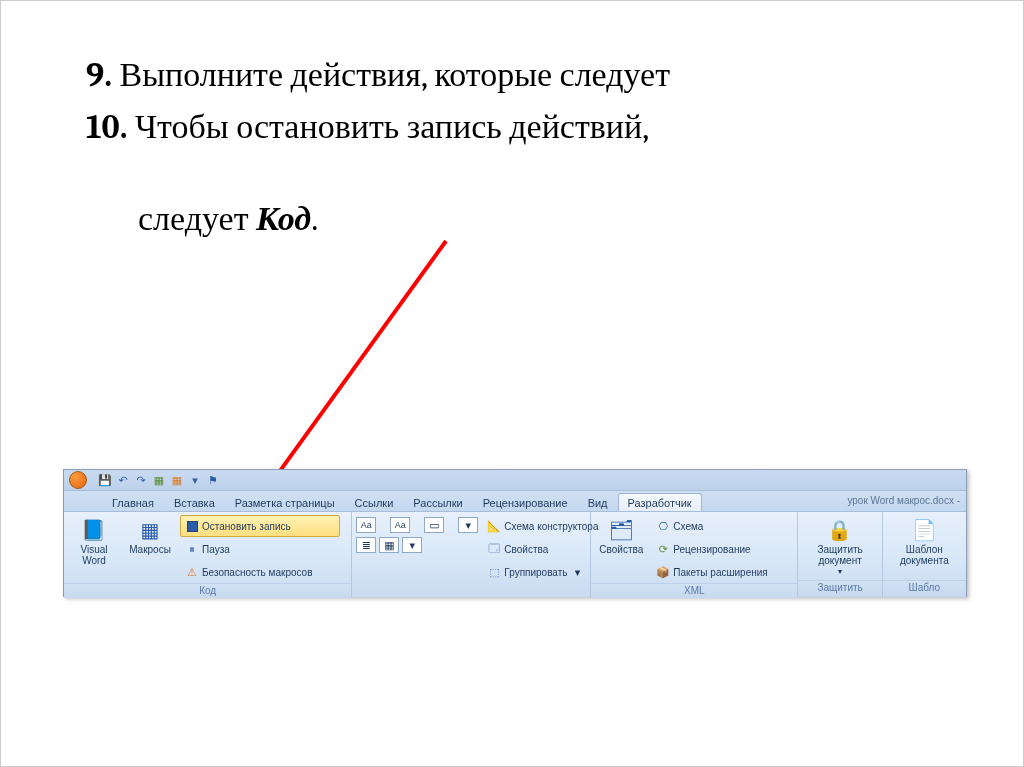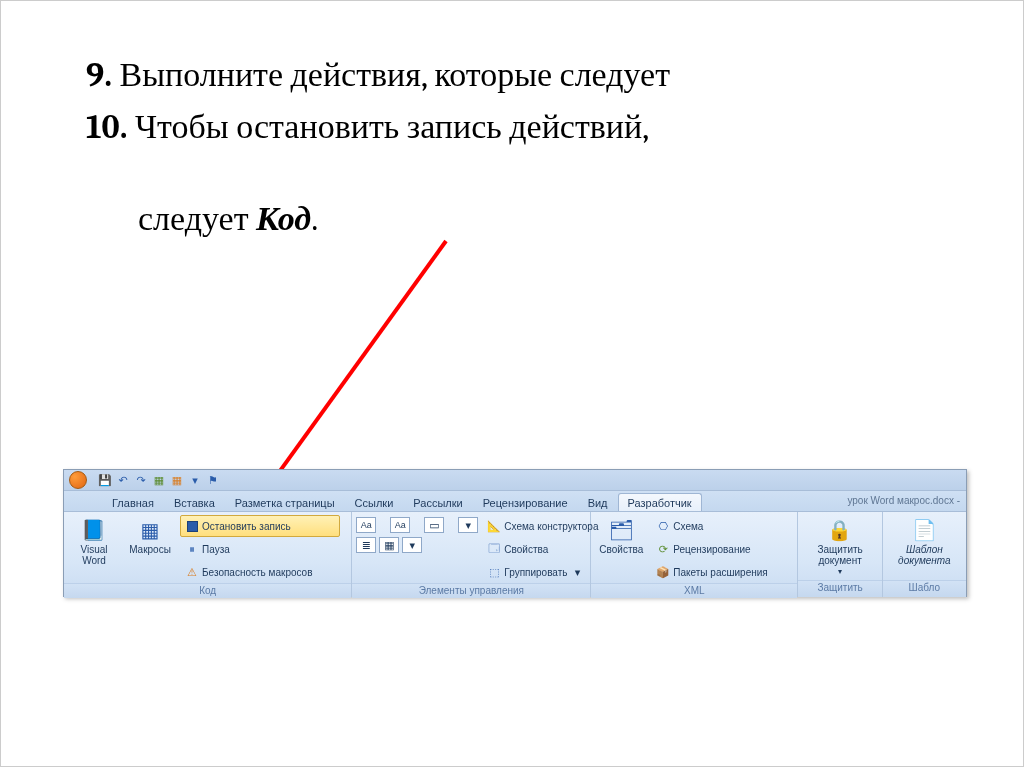--- a/index.html
+++ b/index.html
@@ -155,21 +155,20 @@
               <span class="mini-ico c-blue">🗔</span>
               <span>Свойства</span>
             </div>
             <div class="mini-btn">
               <span class="mini-ico c-blue">⬚</span>
               <span>Группировать</span>
                 <span class="mini-ico">▾</span>
             </div>
           </div>
         </div>
-        <div class="group-title">Элементы управления</div>
       </div>
 
       <div class="group" style="width:200px;">
         <div class="group-content">
           <div class="big-btn">
             <span class="ico c-blue">🗂</span>
             <span>Свойства</span>
           </div>
           <div class="stack">
             <div class="mini-btn">
@@ -198,21 +197,21 @@
               <span style="font-size:8px;">▾</span>
           </div>
         </div>
         <div class="group-title">Защитить</div>
       </div>
 
       <div class="group" style="width:76px;border-right:none;">
         <div class="group-content" style="justify-content:center;">
           <div class="big-btn">
             <span class="ico c-blue">📄</span>
-            <span style="white-space:pre-line;font-style:italic;">Шаблон
+            <span style="white-space:pre-line;">Шаблон
 документа</span>
           </div>
         </div>
         <div class="group-title">Шабло</div>
       </div>
 
     </div>
   </div>
 </div>
 

